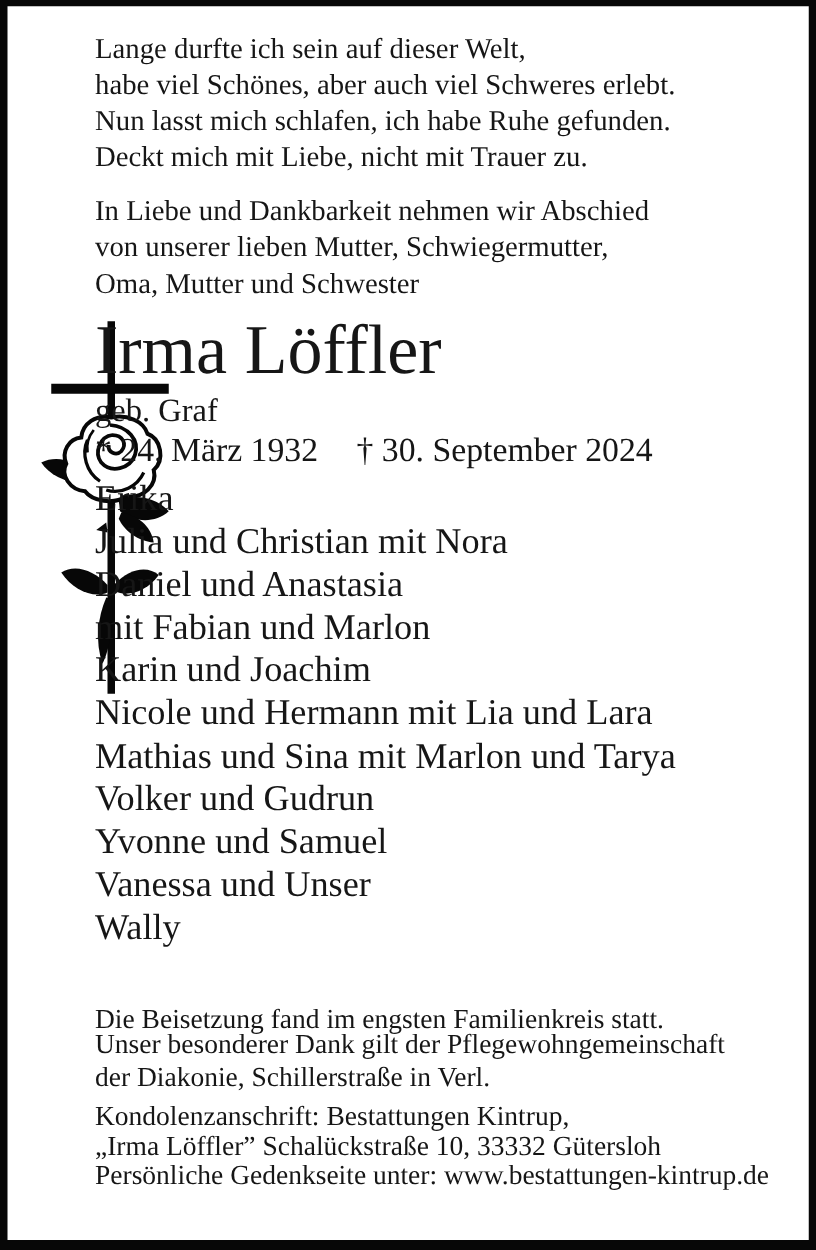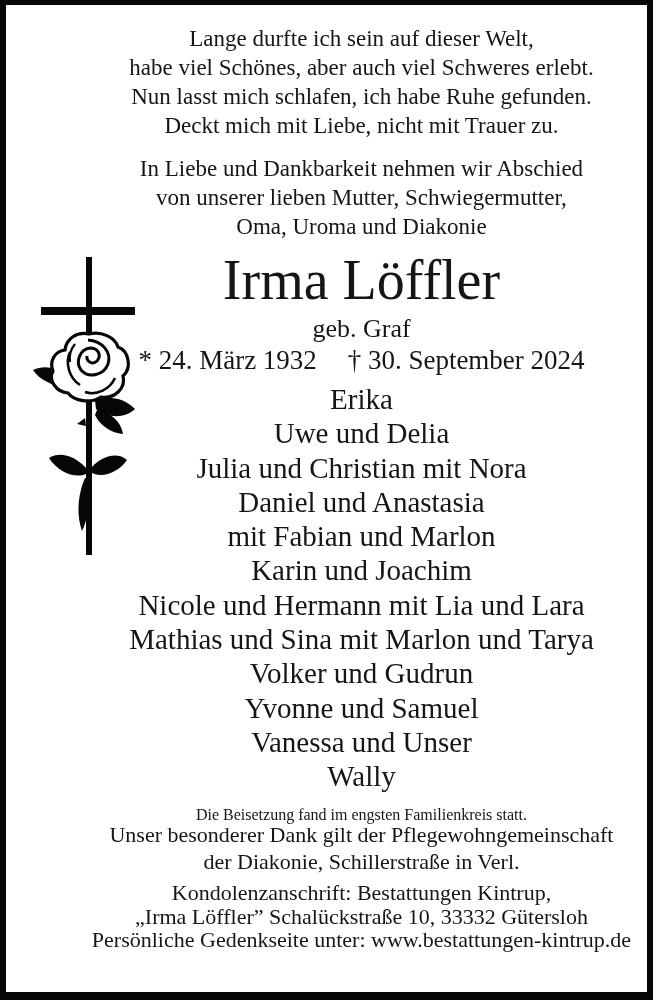--- a/index.html
+++ b/index.html
@@ -17,30 +17,29 @@
     border-width: 5px 6px 8px 6px;
     background: #ffffff;
     font-family: "Liberation Serif", "DejaVu Serif", serif;
     color: #161616;
     overflow: hidden;
   }
   .tcol {
     position: absolute;
     left: 70px;
     right: 0;
-    text-align: center;
   }
   .poem        { top: 19px;  font-size: 23px; line-height: 29px; }
   .intro       { top: 149px; font-size: 23px; line-height: 29px; }
   .name        { top: 243px; font-size: 56px; line-height: 64px; }
   .maiden      { top: 310px; font-size: 26px; line-height: 28px; }
   .dates       { top: 340px; font-size: 27px; line-height: 30px; }
   .dates .birth { margin-right: 24px; }
   .mourners    { top: 377px; font-size: 29px; line-height: 34.3px; }
-  .burial      { top: 797px; font-size: 16px; line-height: 26px; }
+  .burial      { top: 797px; font-size: 22px; line-height: 26px; }
   .thanks      { top: 817px; font-size: 22px; line-height: 26.5px; }
   .condolence  { top: 876px; font-size: 22px; line-height: 23.5px; }
   .cross-rose {
     position: absolute;
     left: 19px;
     top: 235px;
     width: 130px;
     height: 330px;
   }
 </style>
@@ -77,34 +76,33 @@
   <div class="tcol poem">
     <div>Lange durfte ich sein auf dieser Welt,</div>
     <div>habe viel Schönes, aber auch viel Schweres erlebt.</div>
     <div>Nun lasst mich schlafen, ich habe Ruhe gefunden.</div>
     <div>Deckt mich mit Liebe, nicht mit Trauer zu.</div>
   </div>
 
   <div class="tcol intro">
     <div>In Liebe und Dankbarkeit nehmen wir Abschied</div>
     <div>von unserer lieben Mutter, Schwiegermutter,</div>
-    <div>Oma, Uroma und Diakonie</div>
+    <div>Oma, Mutter und Schwester</div>
   </div>
 
   <div class="tcol name">Irma Löffler</div>
   <div class="tcol maiden">geb. Graf</div>
 
   <div class="tcol dates">
     <span class="birth">* 24. März 1932</span>
     <span class="death">† 30. September 2024</span>
   </div>
 
   <div class="tcol mourners">
     <div>Erika</div>
-    <div>Uwe und Delia</div>
     <div>Julia und Christian mit Nora</div>
     <div>Daniel und Anastasia</div>
     <div>mit Fabian und Marlon</div>
     <div>Karin und Joachim</div>
     <div>Nicole und Hermann mit Lia und Lara</div>
     <div>Mathias und Sina mit Marlon und Tarya</div>
     <div>Volker und Gudrun</div>
     <div>Yvonne und Samuel</div>
     <div>Vanessa und Unser</div>
     <div>Wally</div>

